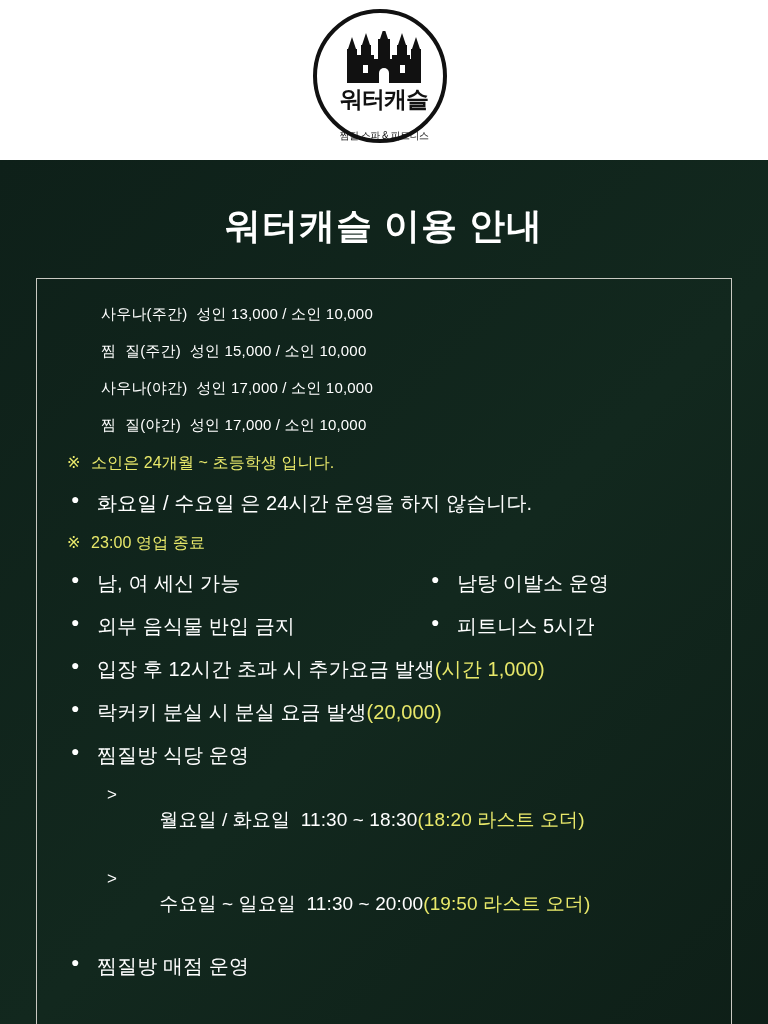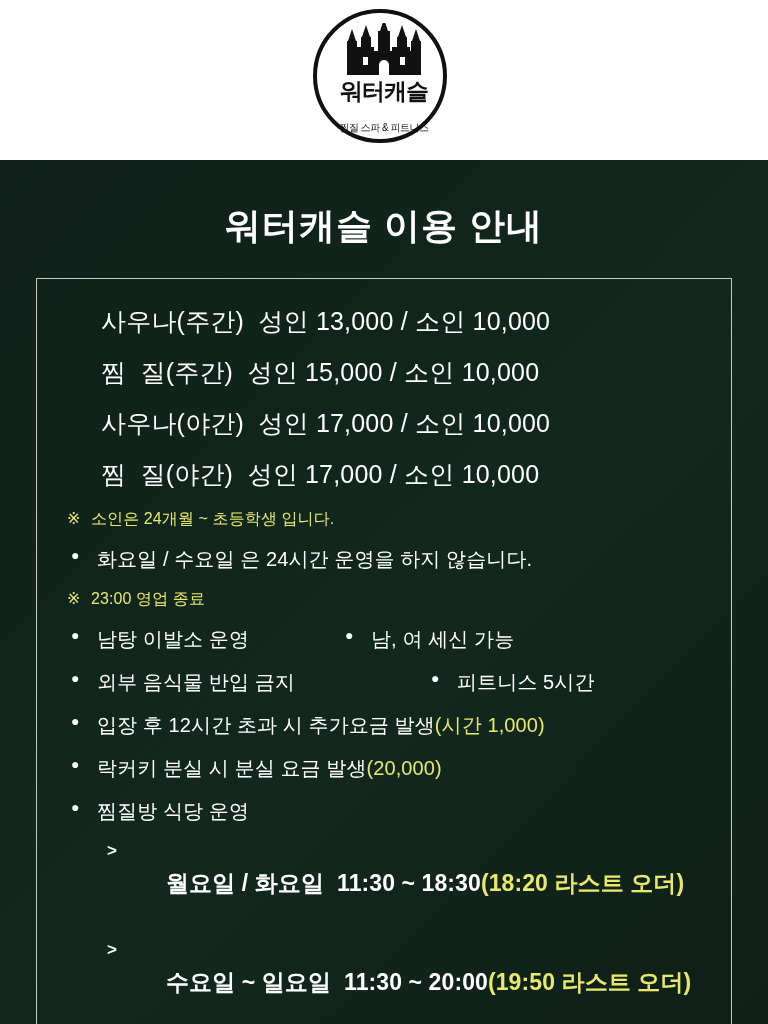--- a/index.html
+++ b/index.html
@@ -21,21 +21,21 @@
     display: flex;
     align-items: center;
     justify-content: center;
     flex-direction: column;
   }
   .logo-wrap {
     position: relative;
     width: 142px;
     height: 142px;
     display: flex;
-    align-items: flex-start;
+    align-items: flex-end;
     justify-content: center;
   }
   .logo-circle {
     position: absolute;
     top: 0;
     left: 0;
     width: 134px;
     height: 134px;
     border: 4px solid #111111;
     border-radius: 50%;
@@ -95,21 +95,21 @@
     top: 118px;
     bottom: 28px;
     border: 1px solid #c9c9c2;
     box-sizing: border-box;
     padding: 26px 30px 10px 30px;
   }
 
   
   .price-row {
     color: #ffffff;
-    font-size: 25px;
+    font-size: 15px;
     margin: 0 0 18px 0;
     padding-left: 34px;
     letter-spacing: 0.2px;
     white-space: pre;
   }
 
   
   .note {
     font-size: 16px;
     margin: 0 0 16px 0;
@@ -153,28 +153,27 @@
   .two-col .col-a {
     width: 330px;
     flex: 0 0 330px;
   }
   .two-col .col-b {
     flex: 1 1 auto;
   }
 
   
   .sub {
-    font-size: 23px;
+    font-size: 19px;
     color: #ffffff;
     margin: 0 0 14px 0;
     padding-left: 60px;
     position: relative;
     letter-spacing: 0.1px;
     white-space: pre;
-    font-weight: bold;
   }
   .sub::before {
     content: ">";
     position: absolute;
     left: 40px;
     top: 0;
     color: #ffffff;
     font-size: 17px;
   }
 </style>
@@ -237,22 +236,22 @@
       <span class="mark">※</span><span>소인은 24개월 ~ 초등학생 입니다.</span>
     </div>
 
     <div class="bullet">화요일 / 수요일 은 24시간 운영을 하지 않습니다.</div>
 
     <div class="note">
       <span class="mark">※</span><span>23:00 영업 종료</span>
     </div>
 
     <div class="two-col">
+      <div class="bullet col-a">남, 여 세신 가능</div>
       <div class="bullet col-b">남탕 이발소 운영</div>
-      <div class="bullet col-a">남, 여 세신 가능</div>
     </div>
     <div class="two-col">
       <div class="bullet col-a">외부 음식물 반입 금지</div>
       <div class="bullet col-b">피트니스 5시간</div>
     </div>
 
     <div class="bullet">
       <span>입장 후 12시간 초과 시 추가요금 발생</span><span class="hl">(시간 1,000)</span>
     </div>
 

